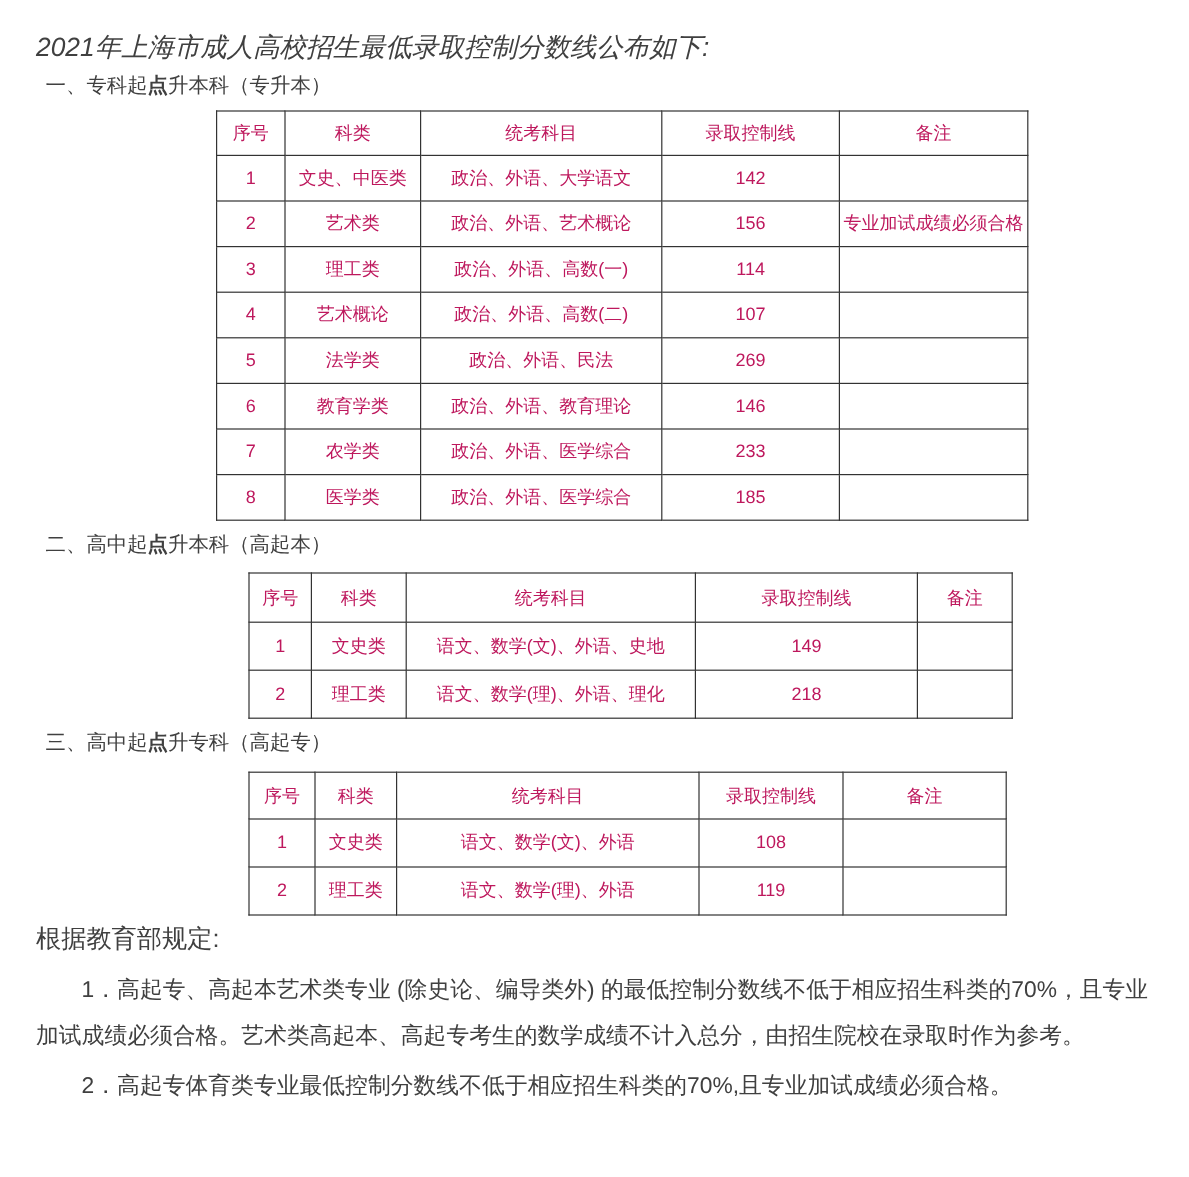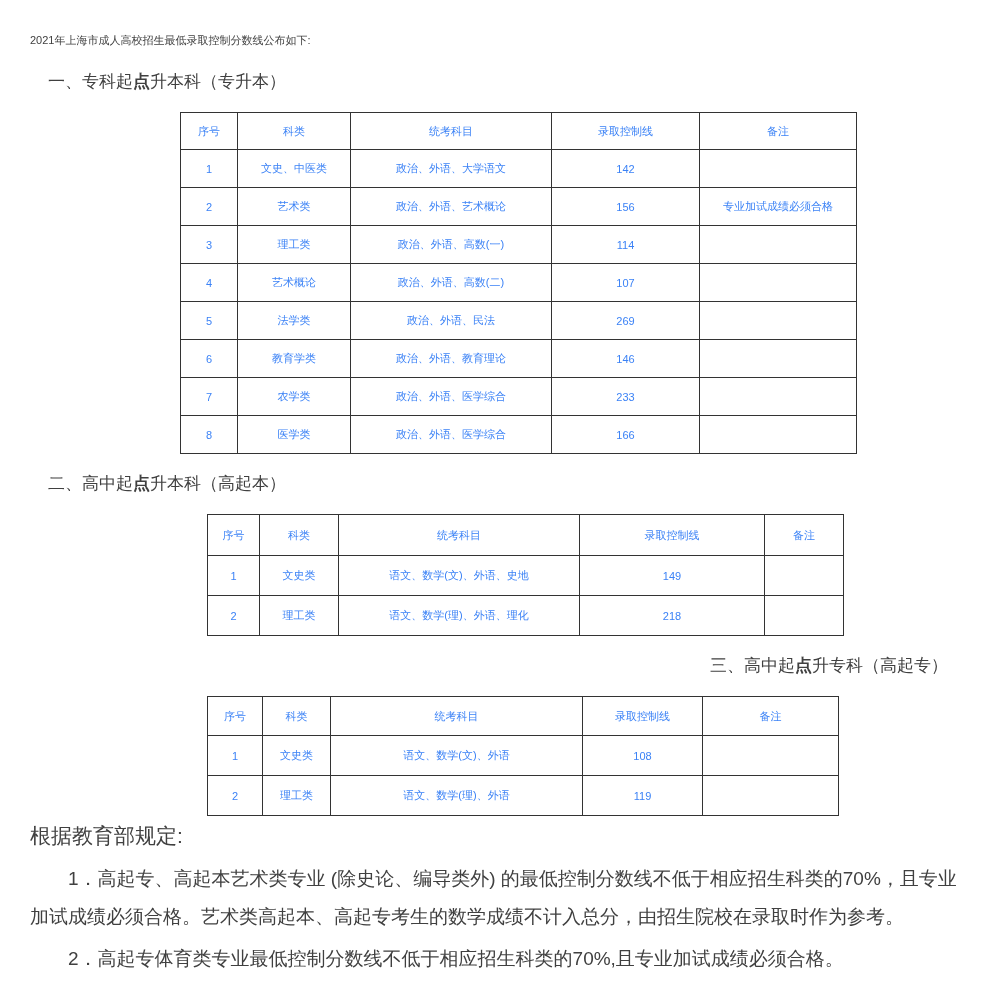--- a/index.html
+++ b/index.html
@@ -2,27 +2,27 @@
 <html><head>
 <meta charset="utf-8">
 <style>
   html,body{margin:0;padding:0;}
   body{
     width:991px;height:981px;box-sizing:border-box;
     background:#ffffff;color:#404040;
     font-family:"Liberation Sans",sans-serif;
     padding:28px 25px 0 30px;overflow:hidden;
   }
-  .title{font-size:11px;line-height:24px;margin:0;font-weight:normal;}
-  h2.section-heading{font-size:17px;line-height:24px;margin:18px;font-weight:normal;}
+  .title{font-size:22px;line-height:24px;margin:0;font-weight:normal;font-style:italic;}
+  h2.section-heading{font-size:17px;line-height:24px;margin:8px;font-weight:normal;}
   .dot-bold{font-weight:bold;}
   .sh1{margin-top:14px;}
   .sh2{margin-top:27px;font-family:Liberation Serif, serif;}
-  .sh3{margin-top:17px;text-align:right;}
-  table{border-collapse:collapse;table-layout:fixed;font-size:11px;color:#3b82f6;}
+  .sh3{margin-top:17px;}
+  table{border-collapse:collapse;table-layout:fixed;font-size:15px;color:#be185d;}
   th,td{
     border:1px solid #333333;font-weight:normal;text-align:center;
     vertical-align:middle;padding:0 2px;overflow:hidden;white-space:nowrap;
   }
   table.t1{width:676px;margin:7px 0 0 150px;}
   .t1 th{height:36px;}
   .t1 td{height:37px;}
   table.t2{width:636px;margin:11px 0 0 177px;}
   .t2 th{height:40px;}
   .t2 td{height:39px;}
@@ -108,21 +108,21 @@
       <td>7</td>
       <td>农学类</td>
       <td>政治、外语、医学综合</td>
       <td>233</td>
       <td></td>
     </tr>
     <tr>
       <td>8</td>
       <td>医学类</td>
       <td>政治、外语、医学综合</td>
-      <td>166</td>
+      <td>185</td>
       <td></td>
     </tr>
   </tbody>
 </table>
 
 <h2 class="section-heading sh2"><span>二、高中起</span><span class="dot-bold">点</span><span>升本科（高起本）</span></h2>
 
 <table class="t2">
   <colgroup>
       <col class="c0">

